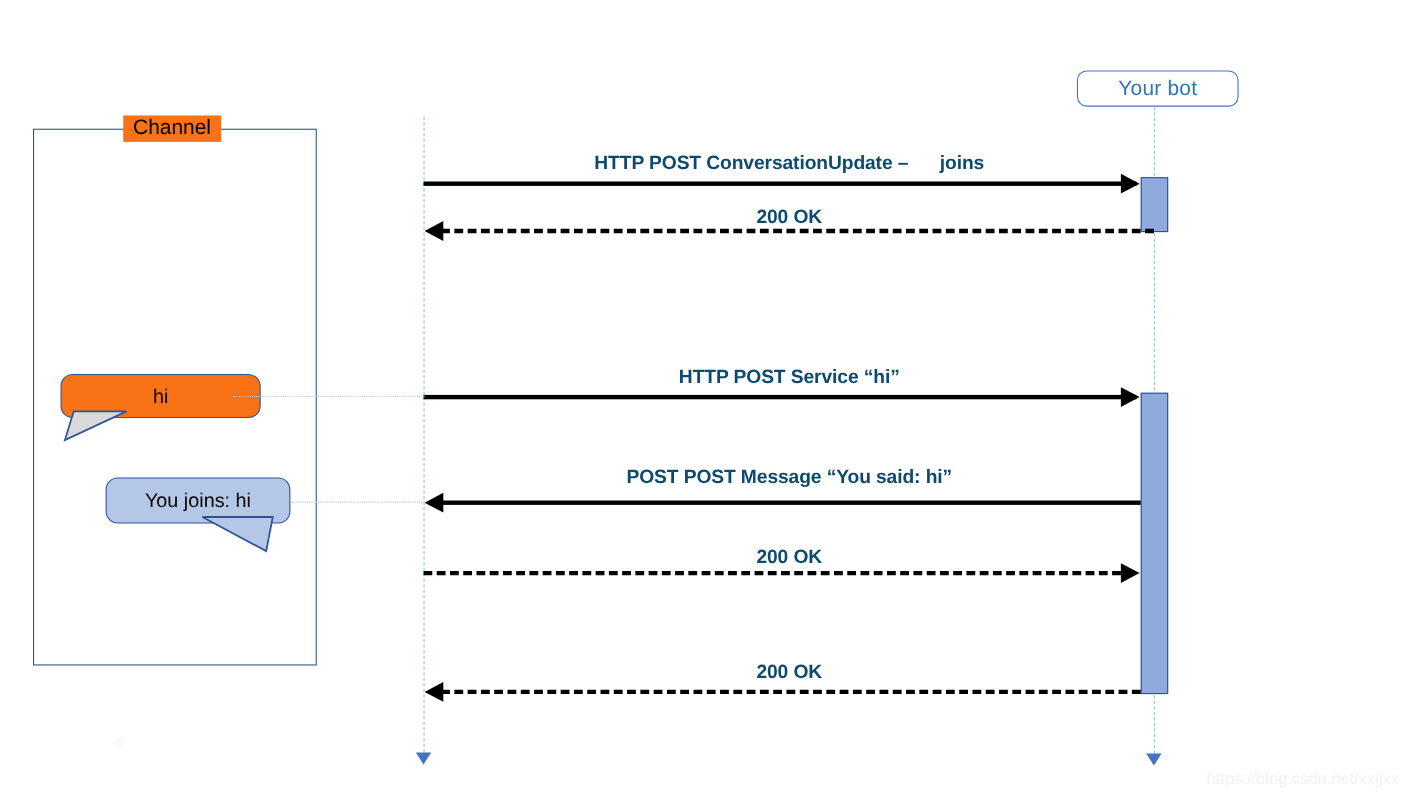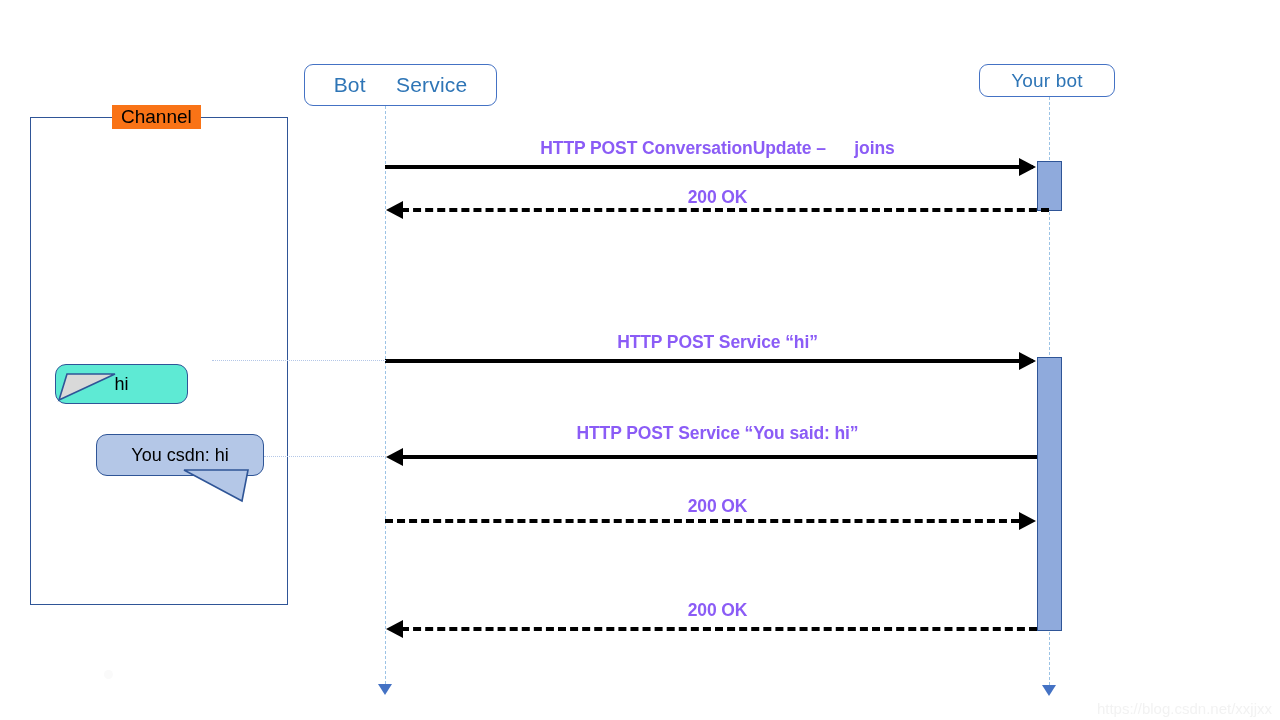--- a/index.html
+++ b/index.html
@@ -36,21 +36,21 @@
   }
   #box-botservice {
     left: 304px;
     top: 64px;
     width: 193px;
     height: 42px;
   }
   #box-yourbot {
     left: 979px;
     top: 64px;
-    width: 136px;
+    width: 147px;
     height: 33px;
     font-size: 19px;
   }
 
   
   .lifeline {
     position: absolute;
     width: 0;
     border-left: 1.5px dashed #9CC3E5;
   }
@@ -122,21 +122,21 @@
     width: 0;
     height: 0;
     border-top: 9px solid transparent;
     border-bottom: 9px solid transparent;
   }
   .arrowhead.right { border-left: 17px solid #000000; }
   .arrowhead.left  { border-right: 17px solid #000000; }
 
   .msg-label {
     position: absolute;
-    color: #8b5cf6;
+    color: #0c4a6e;
     font-size: 17.5px;
     font-weight: bold;
     white-space: pre;
     text-align: center;
     letter-spacing: -0.1px;
   }
 
   
   .bubble {
     position: absolute;
@@ -146,24 +146,23 @@
     display: flex;
     align-items: center;
     justify-content: center;
     color: #000000;
     font-size: 18px;
     white-space: nowrap;
   }
   #bubble-user {
     left: 55px;
     top: 340px;
-    width: 133px;
+    width: 182px;
     height: 40px;
-    background: #5eead4;
-    margin-top: 24px;
+    background: #f97316;
   }
   #bubble-bot {
     left: 96px;
     top: 434px;
     width: 168px;
     height: 42px;
     background: #B4C7E7;
   }
   .bubble-tail { position: absolute; }
 
@@ -196,21 +195,20 @@
   }
 </style>
 </head>
 <body>
 
 <div id="canvas">
 
   <div id="channel-box"></div>
   <div id="channel-label">Channel</div>
 
-  <div id="box-botservice" class="participant-box">Bot     Service</div>
   <div id="lifeline-botservice" class="lifeline"></div>
   <div id="lifeline-arrow-botservice" class="lifeline-arrow"></div>
 
   <div id="box-yourbot" class="participant-box">Your bot</div>
   <div id="lifeline-yourbot" class="lifeline"></div>
   <div id="lifeline-arrow-yourbot" class="lifeline-arrow"></div>
 
   <div id="activation-1" class="activation"></div>
   <div id="activation-2" class="activation"></div>
 
@@ -219,38 +217,38 @@
   <div class="arrowhead right" style="left:1019px; top:158px;"></div>
 
   <div class="msg-label" style="left:385px; top:187px; width:665px;">200 OK</div>
   <div class="msg-line dashed" style="left:401px; top:208px; width:648px;"></div>
   <div class="arrowhead left" style="left:386px; top:201px;"></div>
 
   <div class="msg-label" style="left:385px; top:332px; width:665px;">HTTP POST Service “hi”</div>
   <div class="msg-line solid" style="left:385px; top:359px; width:648px;"></div>
   <div class="arrowhead right" style="left:1019px; top:352px;"></div>
 
-  <div class="msg-label" style="left:385px; top:423px; width:665px;">HTTP POST Service “You said: hi”</div>
+  <div class="msg-label" style="left:385px; top:423px; width:665px;">POST POST Message “You said: hi”</div>
   <div class="msg-line solid" style="left:401px; top:455px; width:636px;"></div>
   <div class="arrowhead left" style="left:386px; top:448px;"></div>
 
   <div class="msg-label" style="left:385px; top:496px; width:665px;">200 OK</div>
   <div class="msg-line dashed" style="left:385px; top:519px; width:634px;"></div>
   <div class="arrowhead right" style="left:1019px; top:512px;"></div>
 
   <div class="msg-label" style="left:385px; top:600px; width:665px;">200 OK</div>
   <div class="msg-line dashed" style="left:401px; top:627px; width:636px;"></div>
   <div class="arrowhead left" style="left:386px; top:620px;"></div>
 
   <div id="bubble-user" class="bubble">hi</div>
   <svg class="bubble-tail" style="left:55px; top:372px;" width="90" height="32">
     <polygon points="12,2 60,2 4,28" fill="#D9D9D9" stroke="#2F5597" stroke-width="1.6"></polygon>
   </svg>
 
-  <div id="bubble-bot" class="bubble">You csdn: hi</div>
+  <div id="bubble-bot" class="bubble">You joins: hi</div>
   <svg class="bubble-tail" style="left:180px; top:468px;" width="95" height="36">
     <polygon points="4,2 68,2 62,33" fill="#B4C7E7" stroke="#2F5597" stroke-width="1.6"></polygon>
   </svg>
 
   <div id="connector-user" class="connector"></div>
   <div id="connector-bot" class="connector"></div>
 
   <div id="stray-dot"></div>
   <div id="watermark">https://blog.csdn.net/xxjjxx</div>
 

